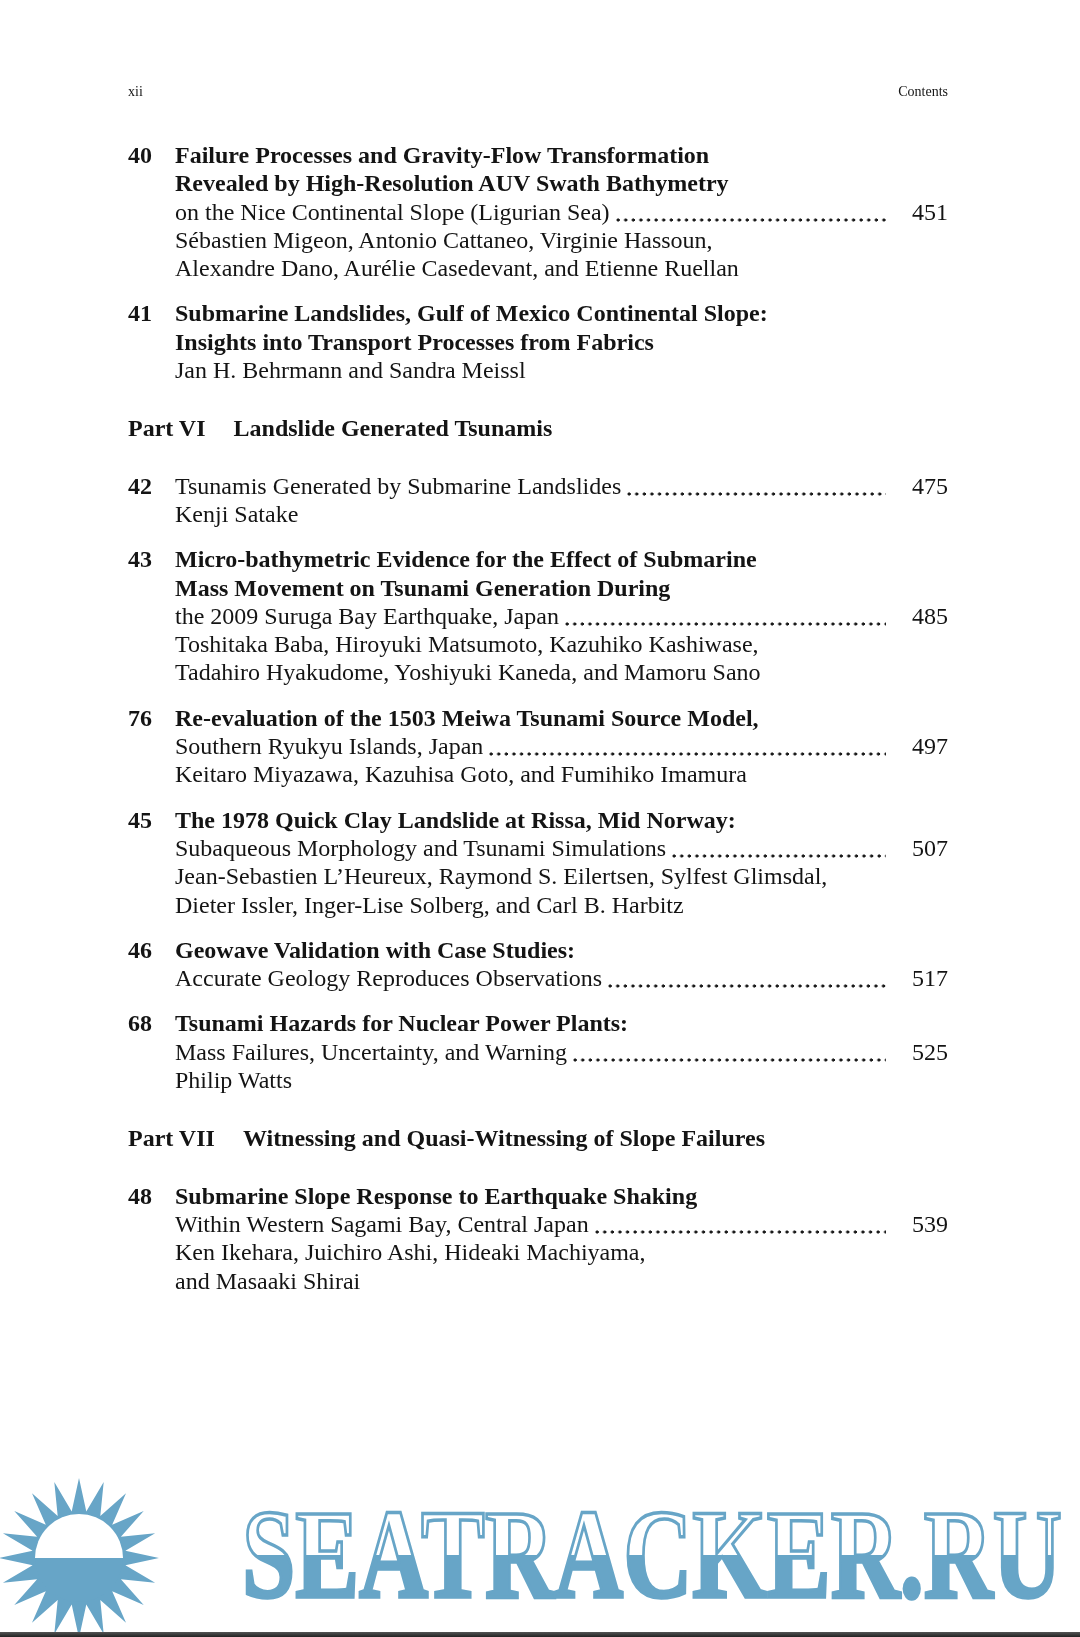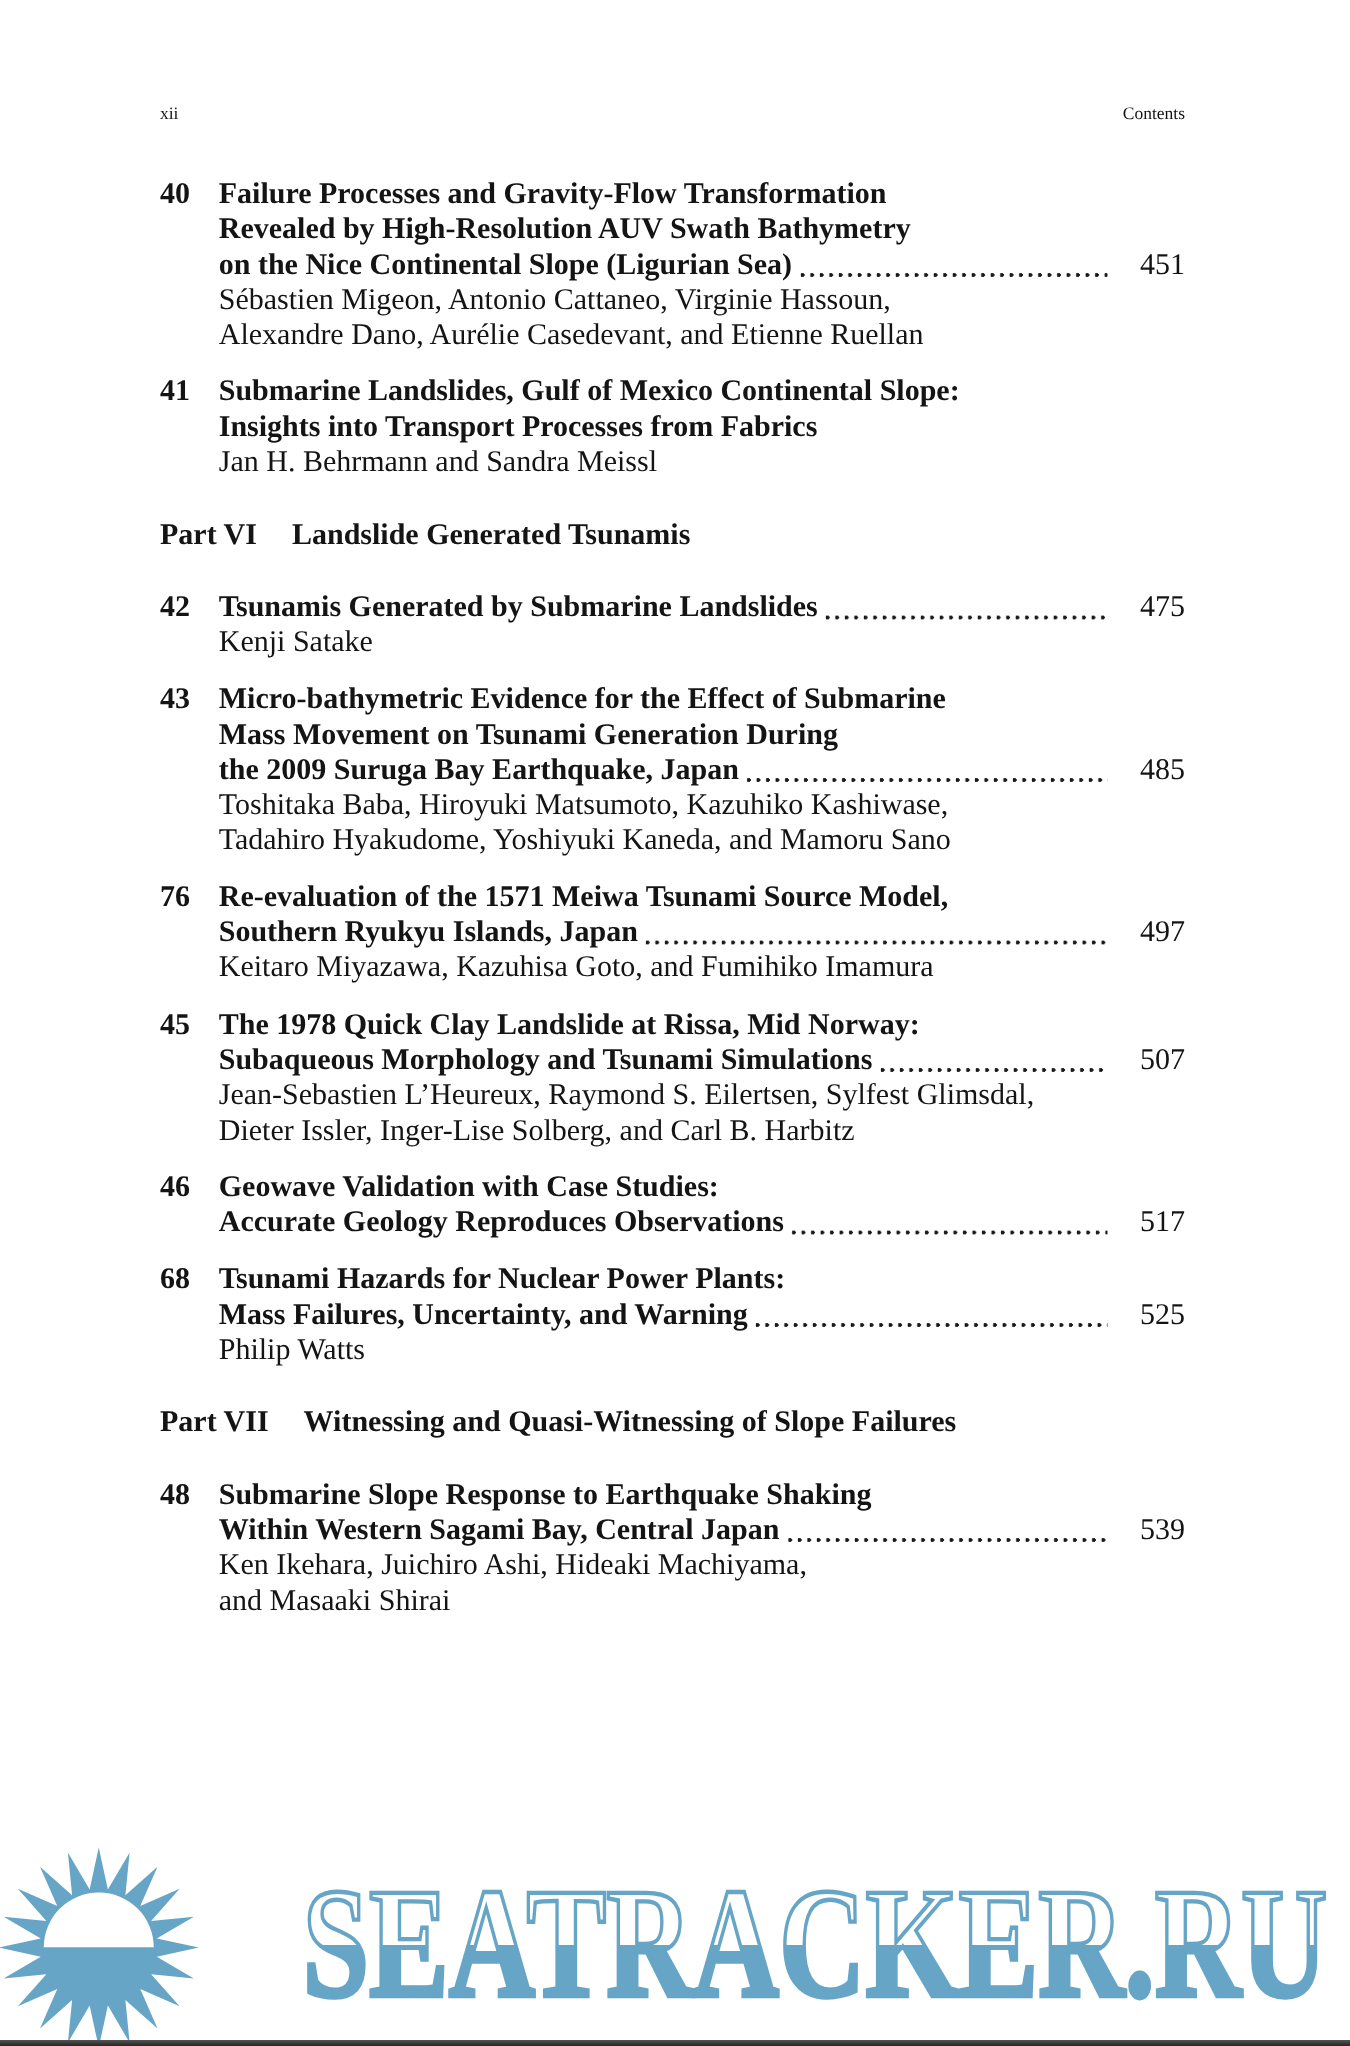--- a/index.html
+++ b/index.html
@@ -15,21 +15,21 @@
   .running-head{
     display:flex;justify-content:space-between;align-items:baseline;
     font-size:14px;line-height:28px;margin-bottom:35px;
   }
   .toc{font-size:24px;line-height:28.3px;}
   .entry{display:flex;margin-bottom:17px;}
   .entry-num{width:47px;flex:0 0 47px;font-weight:bold;}
   .entry-body{flex:1 1 auto;min-width:0;}
   .title-line{font-weight:bold;white-space:nowrap;}
   .title-last{display:flex;align-items:baseline;}
-  .tl-text{font-weight:bold;white-space:nowrap;}
+  .tl-text{font-weight:normal;white-space:nowrap;}
   .dots{
     flex:1 1 auto;align-self:flex-end;height:6px;
     margin:0 22px 3px 6px;
     background-image:radial-gradient(circle at 2px 3px,#1a1a1a 1.45px,rgba(0,0,0,0) 1.7px);
     background-size:7.6px 6px;background-repeat:repeat-x;background-position:left bottom;
   }
   .pg{flex:0 0 auto;text-align:right;min-width:40px;}
   .author-line{font-weight:normal;white-space:nowrap;}
   .part{font-weight:bold;margin:30px 0 29px 0;white-space:nowrap;}
   .part-label{margin-right:28px;}
@@ -99,21 +99,21 @@
             <span class="pg">485</span>
           </div>
           <div class="author-line">Toshitaka Baba, Hiroyuki Matsumoto, Kazuhiko Kashiwase,</div>
           <div class="author-line">Tadahiro Hyakudome, Yoshiyuki Kaneda, and Mamoru Sano</div>
         </div>
   </div>
 
   <div class="entry">
     <div class="entry-num">76</div>
     <div class="entry-body">
-          <div class="title-line">Re-evaluation of the 1571 Meiwa Tsunami Source Model,</div>
+          <div class="title-line">Re-evaluation of the 1503 Meiwa Tsunami Source Model,</div>
           <div class="title-last">
             <span class="tl-text">Southern Ryukyu Islands, Japan</span>
             <span class="dots"></span>
             <span class="pg">497</span>
           </div>
           <div class="author-line">Keitaro Miyazawa, Kazuhisa Goto, and Fumihiko Imamura</div>
         </div>
   </div>
 
   <div class="entry">

